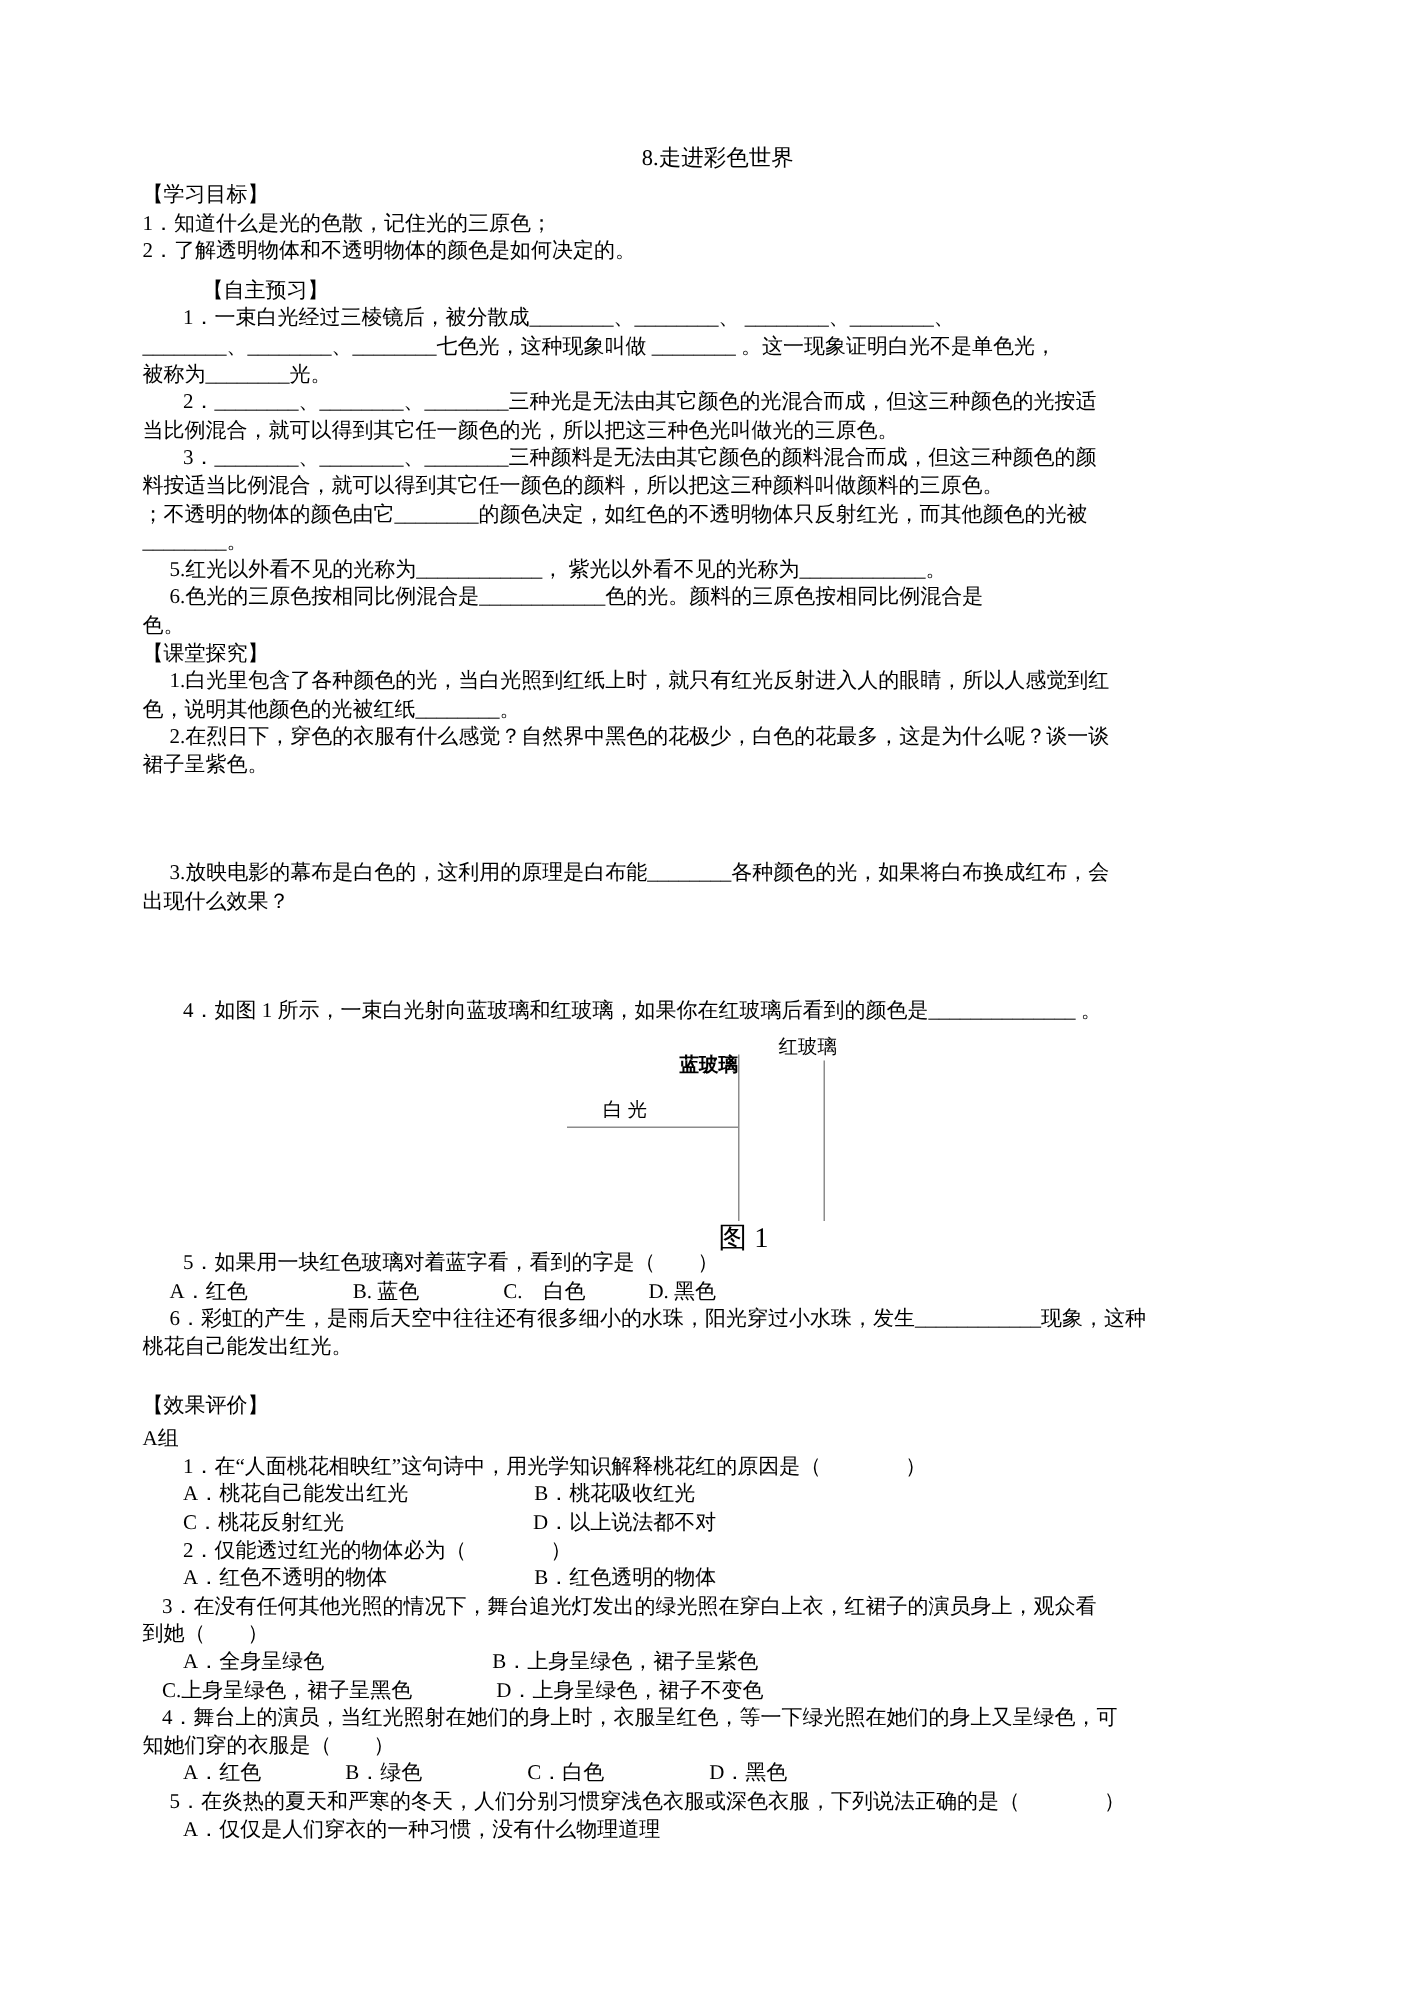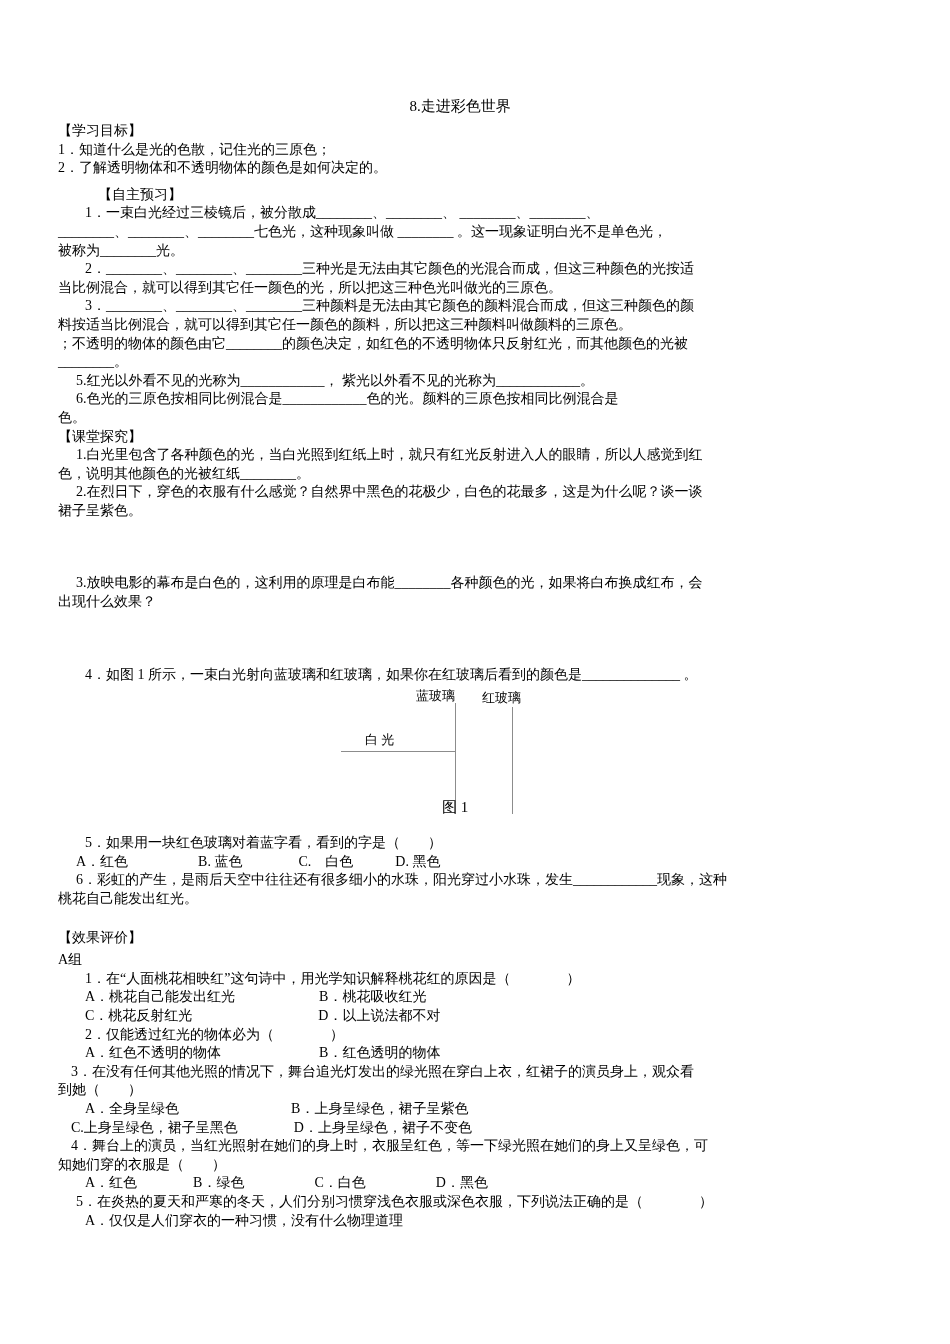--- a/index.html
+++ b/index.html
@@ -1,38 +1,38 @@
 <!DOCTYPE html>
 <html><head>
 <meta charset="utf-8">
 <style>
   * { margin:0; padding:0; box-sizing:border-box; }
   html, body { width:950px; height:1344px; background:#ffffff; }
   body { font-family:"Liberation Serif","DejaVu Serif",serif; color:#000; }
-  .page { position:relative; width:950px; height:1344px; padding:97px 88px 0 58px; overflow:hidden; }
+  .page { position:relative; width:950px; height:1344px; padding:97px 88px 0 95px; overflow:hidden; }
   .line { font-size:14px; line-height:18.6px; height:18.6px; white-space:pre; overflow:visible; }
   .title { font-size:15px; line-height:19px; height:19px; text-align:center; margin-bottom:6px; white-space:pre; }
   .pv-header { margin-top:8px;margin-left:40px; }
   .ev-header { margin-top:20px; }
   .group-label { text-align:left; margin-top:4px; }
   .i1 { padding-left:13px; }
   .i2 { padding-left:18px; }
   .i3 { padding-left:27px; }
   .spacer-a { height:54px; }
   .spacer-b { height:54px; }
   .figure { position:relative; height:148px; margin-top:2px; }
   .fig-label { position:absolute; font-size:13px; line-height:15px; white-space:pre; }
-  .lbl-blue { left:358px; top:2px; }
+  .lbl-blue { left:358px; top:16px;font-weight:bold; }
   .lbl-red { left:424px; top:4px; }
   .lbl-light { left:307px; top:46px; }
   .fig-vline { position:absolute; width:1px; background:#8c8c8c; }
   .v1 { left:397px; top:17px; height:111px; }
   .v2 { left:454px; top:21px; height:107px; }
   .fig-hline { position:absolute; height:1px; background:#8c8c8c; left:283px; top:65px; width:114px; }
-  .fig-caption { position:absolute; left:384px; top:112px; font-size:15px; white-space:pre;text-align:right; }
+  .fig-caption { position:absolute; left:384px; top:126px; font-size:19px; white-space:pre;text-align:right; }
 </style>
 </head>
 <body>
 
 <div class="page">
 
   <div class="title">8.走进彩色世界</div>
 
   <div class="line">【学习目标】</div>
   <div class="line">1．知道什么是光的色散，记住光的三原色；</div>

